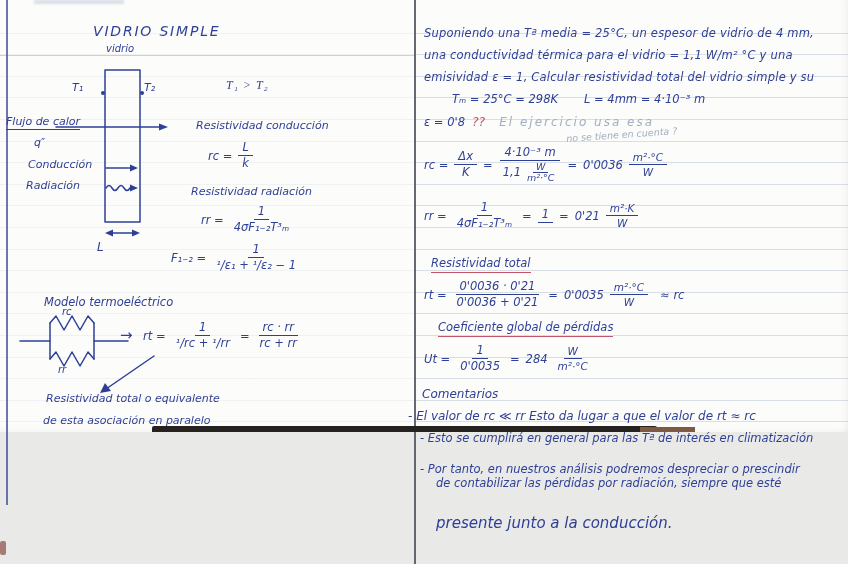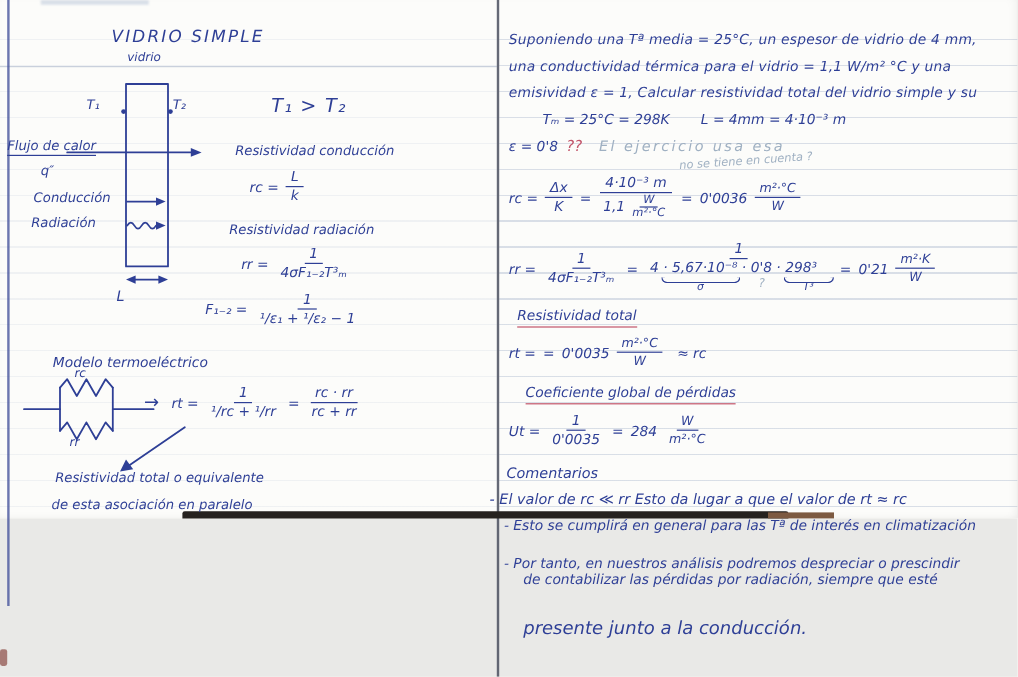--- a/index.html
+++ b/index.html
@@ -105,21 +105,21 @@
     <div class="abs t" style="left:144px;top:81px;font-size:11px;">T₂</div>
 
     <div class="abs t underline" style="left:6px;top:115px;font-size:11px;">Flujo de calor</div>
     <div class="abs t" style="left:34px;top:136px;font-size:11px;">q″</div>
 
     <div class="abs t" style="left:28px;top:158px;font-size:11px;">Conducción</div>
     <div class="abs t" style="left:26px;top:179px;font-size:11px;">Radiación</div>
 
     <div class="abs t" style="left:97px;top:240px;font-size:12px;">L</div>
 
-    <div class="abs t" style="left:226px;top:78px;font-size:16px;letter-spacing:1px;">T₁ &gt; T₂</div>
+    <div class="abs t" style="left:226px;top:78px;font-size:12px;letter-spacing:1px;font-family:Liberation Serif, serif;">T₁ &gt; T₂</div>
 
     <div class="abs t" style="left:196px;top:119px;font-size:11px;">Resistividad conducción</div>
     <div class="formula" style="left:208px;top:141px;">
       <span>rc =</span>
       <span class="frac">
         <span class="top">L</span>
         <span class="bot">k</span>
       </span>
     </div>
 
@@ -224,49 +224,37 @@
 
     <div class="formula" style="left:424px;top:201px;">
       <span>rr =</span>
       <span class="frac">
         <span class="top">1</span>
         <span class="bot">4σF₁₋₂T³ₘ</span>
       </span>
       <span>=</span>
       <span class="frac">
         <span class="top">1</span>
-        <span class="denwrap">
-          <span class="bot">4 · 5,67·10⁻⁸ · 0'8 · 298³</span>
-          <span class="brace-row">
-            <span class="bgrp w-sigma">
-              <i class="bline"></i>
-                <span>σ</span>
-            </span>
-            <span class="bgrp w-q pencil">
-              <span style="font-size:10px;">?</span>
-            </span>
-            <span class="bgrp w-t3">
-              <i class="bline"></i>
-                <span>T³</span>
-            </span>
-          </span>
-        </span>
       </span>
       <span>=</span>
       <span>0'21</span>
       <span class="frac small">
         <span class="top">m²·K</span>
         <span class="bot">W</span>
       </span>
     </div>
 
     <div class="abs t red-underline" style="left:431px;top:256px;font-size:11.5px;">Resistividad total</div>
 
     <div class="formula" style="left:424px;top:280px;">
       <span>rt =</span>
+      <span class="frac">
+        <span class="top">0'0036 · 0'21</span>
+        <span class="bot">0'0036 + 0'21</span>
+      </span>
       <span>=</span>
       <span>0'0035</span>
       <span class="frac small">
         <span class="top">m²·°C</span>
         <span class="bot">W</span>
       </span>
       <span style="margin-left:6px;">≈ rc</span>
     </div>
 
     <div class="abs t red-underline" style="left:438px;top:320px;font-size:11.5px;">Coeficiente global de pérdidas</div>

